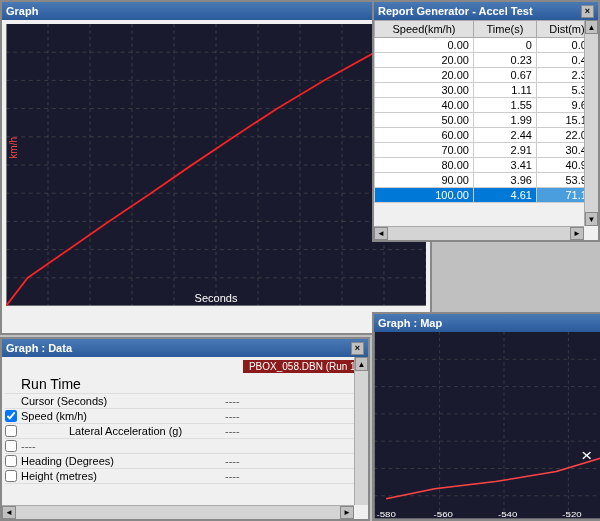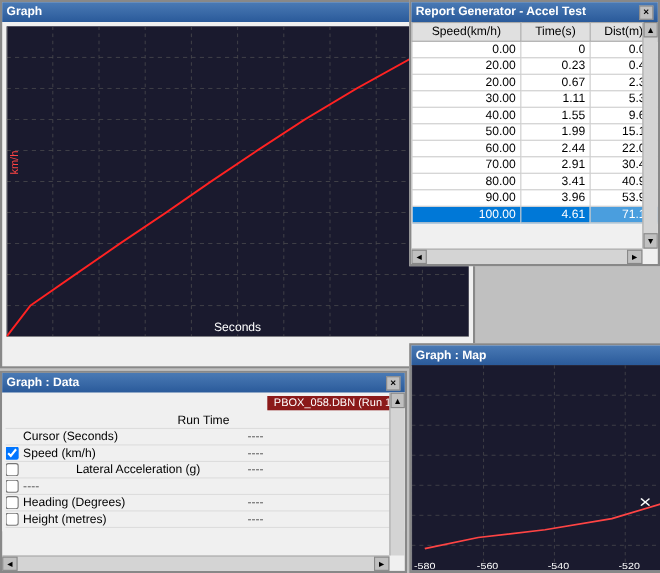--- a/index.html
+++ b/index.html
@@ -296,21 +296,21 @@
 <div class="window" id="data-window">
   <div class="title-bar">
     <span>Graph : Data</span>
     <div class="title-bar-btn">×</div>
   </div>
   <div style="padding:3px; background:#f0f0f0;">
     <div style="display:flex; justify-content:flex-end; margin-bottom:2px;">
       <span style="background:#8b1a1a; color:white; padding:1px 6px; font-size:10px;">PBOX_058.DBN (Run 1)</span>
     </div>
     <div id="data-rows-container">
-        <div style="display: flex; align-items: center; padding: 1px 0px; font-size: 11px; border-bottom: 1px solid rgb(221, 221, 221); flex-direction: column;">
+        <div style="display: flex; align-items: center; padding: 1px 0px; font-size: 14px; border-bottom: 1px solid rgb(221, 221, 221);">
           <span style="width:16px; display:inline-block;"></span>
           <span style="flex:1; color:#000;">Run Time</span>
         </div>
         <div style="display: flex; align-items: center; padding: 1px 0px; font-size: 11px; border-bottom: 1px solid rgb(221, 221, 221);">
           <span style="width:16px; display:inline-block;"></span>
           <span style="flex:1; color:#000;">Cursor (Seconds)</span>
           <span style="width:140px; color:#555; text-align:left;">----</span>
         </div>
         <div style="display: flex; align-items: center; padding: 1px 0px; font-size: 11px; border-bottom: 1px solid rgb(221, 221, 221);">
           <input type="checkbox" checked="" style="margin-right: 4px; width: 12px; height: 12px;">

